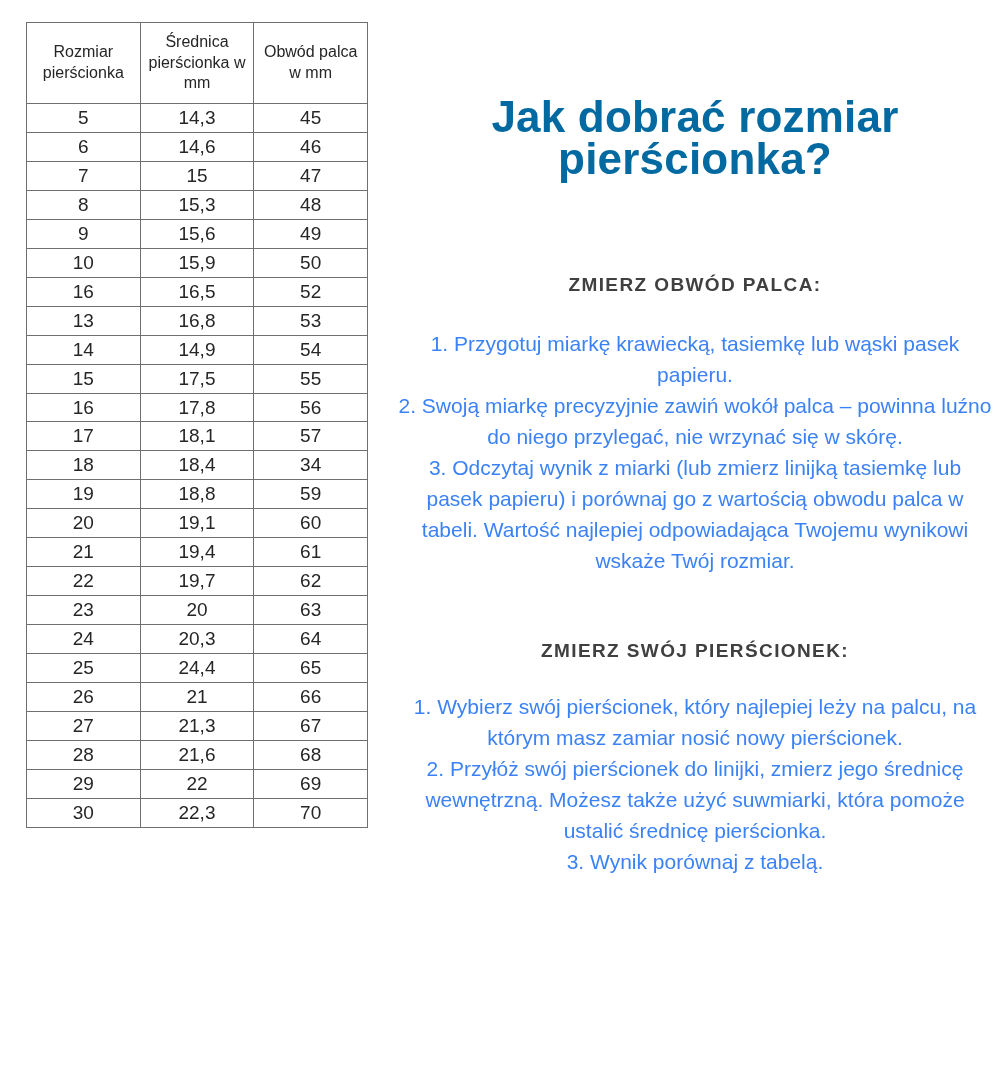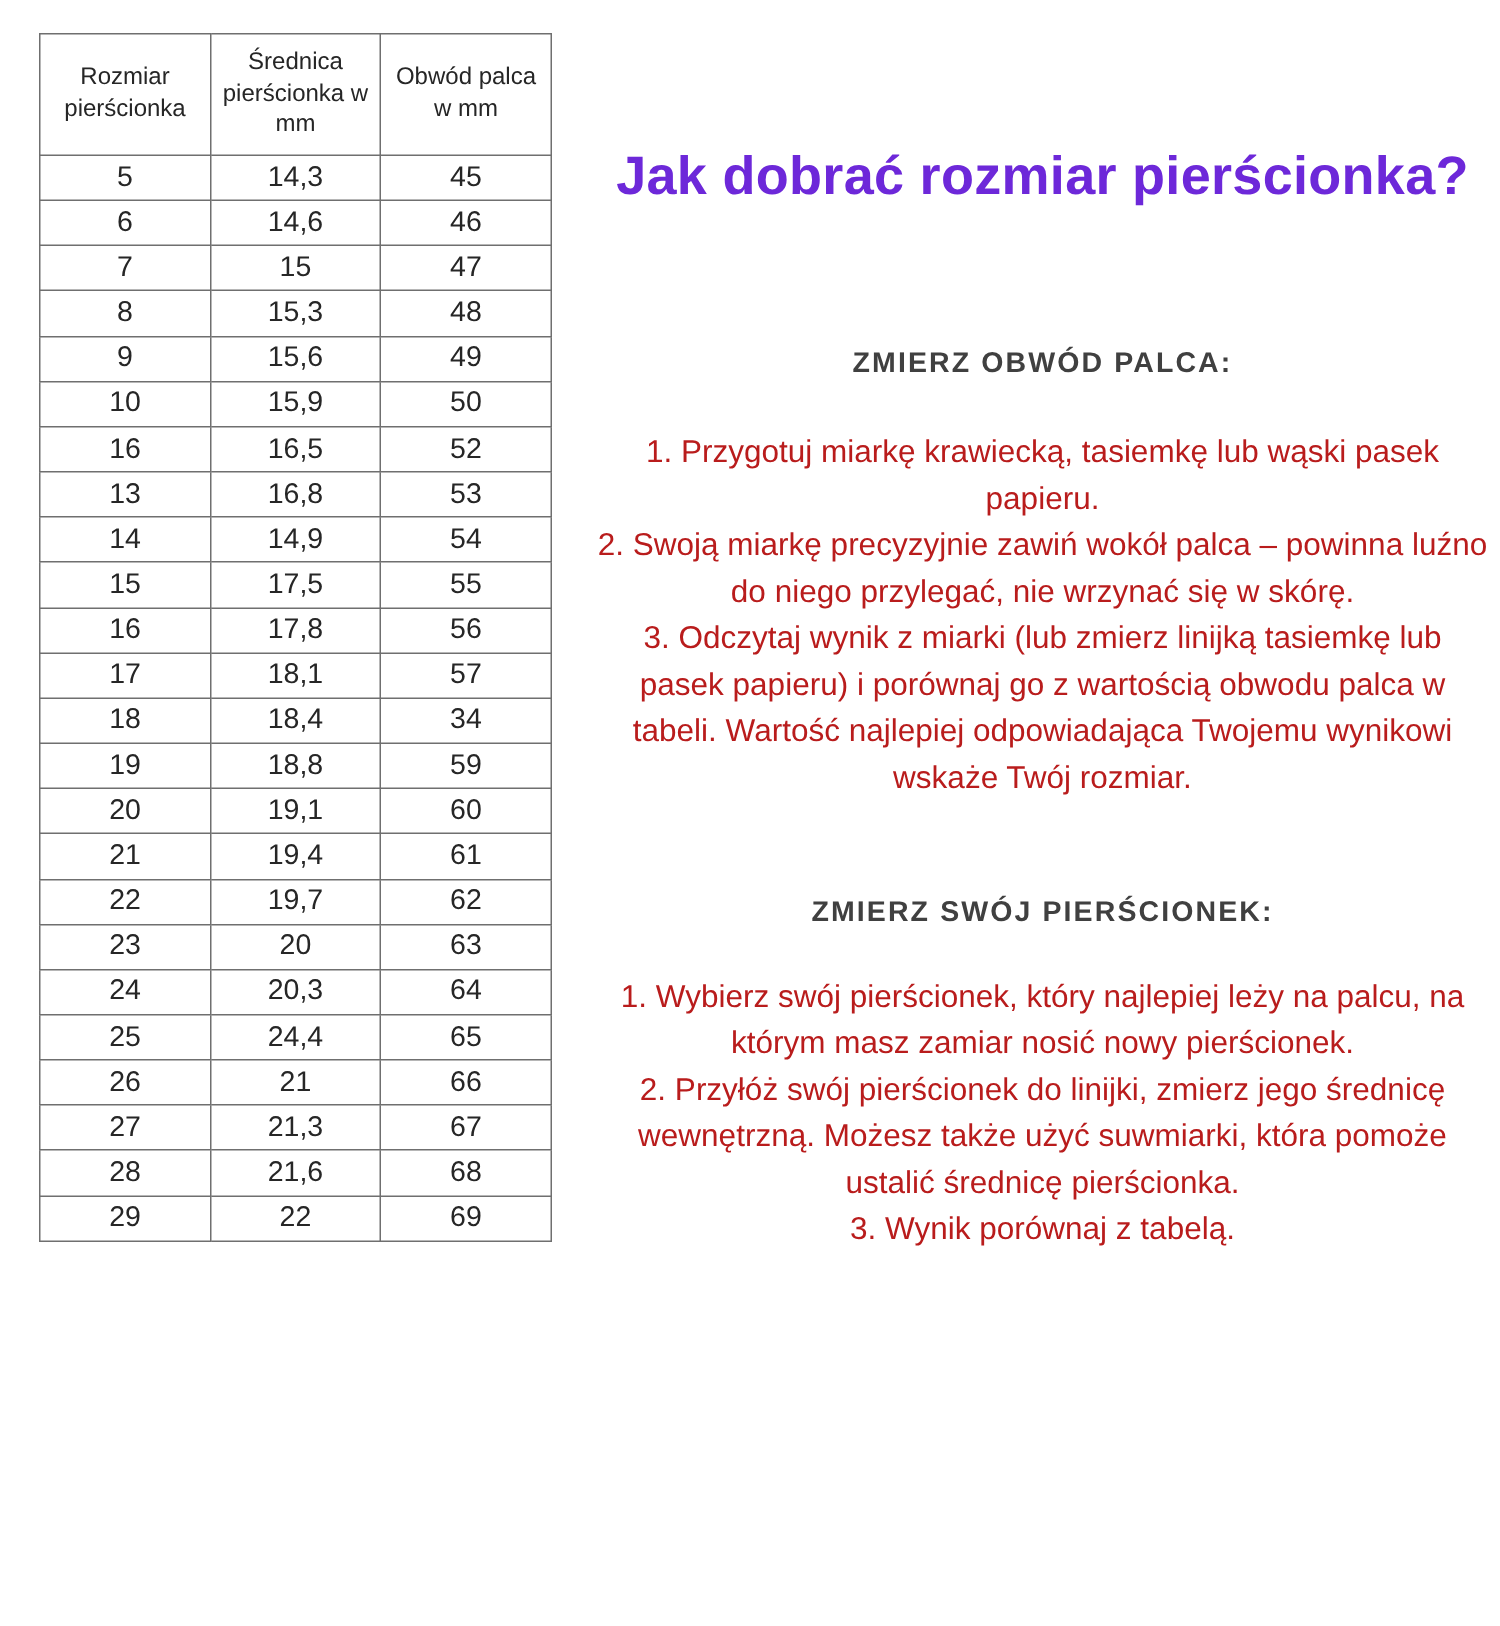--- a/index.html
+++ b/index.html
@@ -50,24 +50,24 @@
   
   .guide {
     position: absolute;
     left: 398px;
     top: 0;
     width: 594px;
     text-align: center;
   }
   .guide-title {
     margin: 96px 0 0 0;
-    font-size: 36px;
+    font-size: 44px;
     line-height: 42px;
     font-weight: 700;
-    color: #6d28d9;
+    color: #0369a1;
     letter-spacing: 0.2px;
   }
   .guide-section:first-of-type {
     margin-top: 92px;
   }
   .guide-section + .guide-section {
     margin-top: 62px;
   }
   .section-heading {
     margin: 0;
@@ -80,21 +80,21 @@
   .guide-section .items {
     margin-top: 30px;
   }
   .guide-section:last-of-type .items {
     margin-top: 27px;
   }
   .item {
     font-size: 21px;
     line-height: 31px;
     font-weight: 400;
-    color: #b91c1c;
+    color: #3b82f6;
   }
 </style>
 </head>
 <body>
 
 <div class="canvas">
 
   <table class="size-table">
     <thead>
       <tr>
@@ -216,20 +216,25 @@
         </tr>
         <tr>
           <td>28</td>
           <td>21,6</td>
           <td>68</td>
         </tr>
         <tr>
           <td>29</td>
           <td>22</td>
           <td>69</td>
+        </tr>
+        <tr>
+          <td>30</td>
+          <td>22,3</td>
+          <td>70</td>
         </tr>
       </tbody>
   </table>
 
   <div class="guide">
     <h1 class="guide-title">Jak dobrać rozmiar pierścionka?</h1>
     <div id="sections-host">
   <section class="guide-section">
     <h2 class="section-heading">ZMIERZ OBWÓD PALCA:</h2>
     <div class="items">

